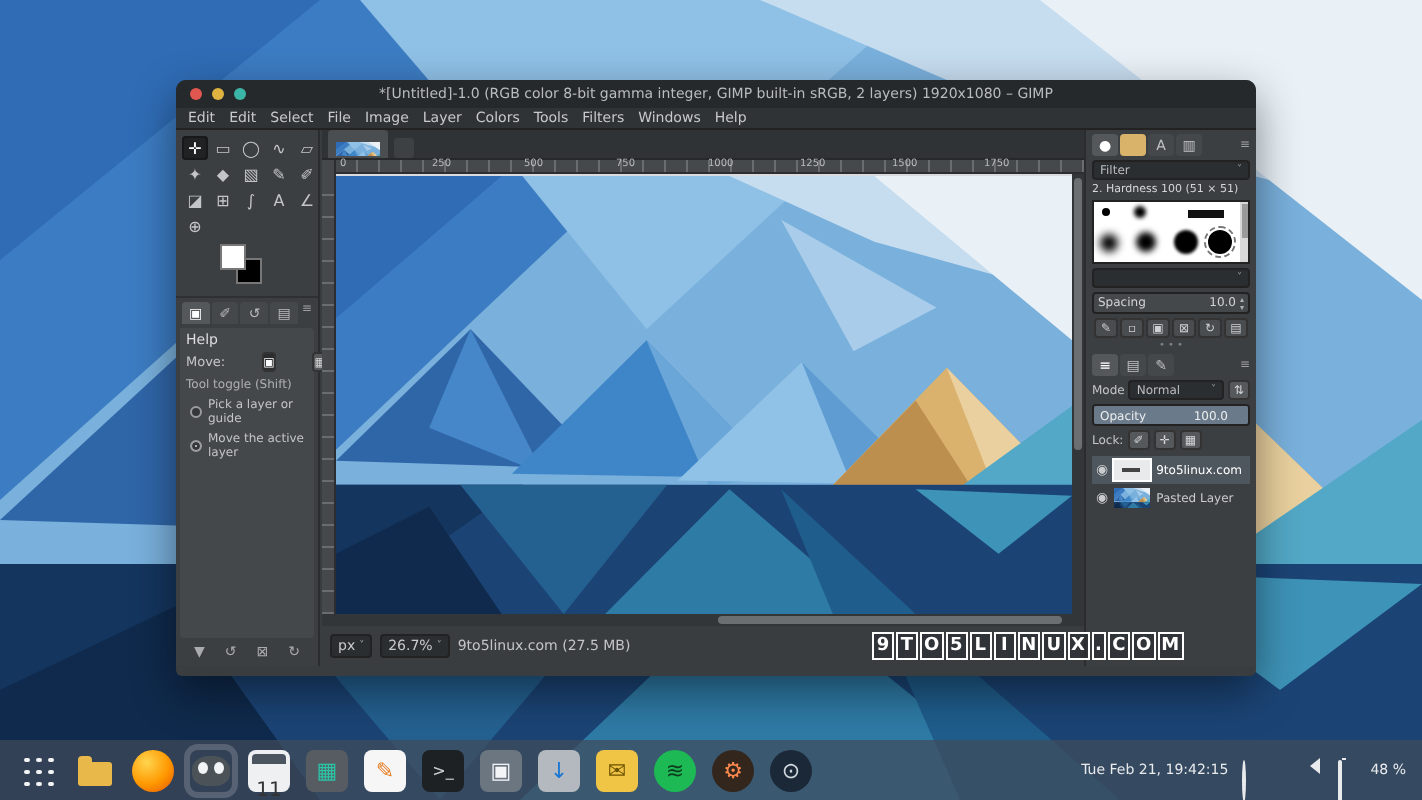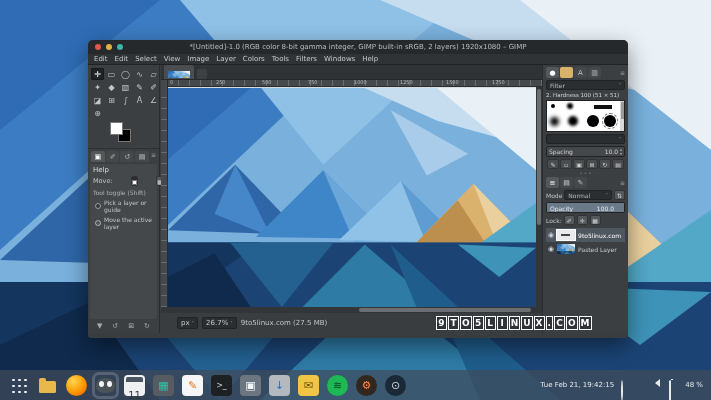--- a/index.html
+++ b/index.html
@@ -70,21 +70,21 @@
   .ruler-label { position:absolute; top:-1px; font-size:5px; color:#b9bbbd; }
   .viewport { flex:1; display:flex; position:relative; }
   .ruler-v { width:7px; background:repeating-linear-gradient(to bottom, #46494c 0 10px, #6a6d70 10px 11px);
     border-right:1px solid #2b2d2f; }
   .canvas-area { flex:1; position:relative; background:#454749; overflow:hidden; }
   .canvas-img { position:absolute; left:0; top:1px; right:0; bottom:0; outline:1px solid #d8dcdf; }
   .vscroll { width:6px; background:#333639; position:relative; }
   .vscroll .thumb { position:absolute; left:1px; right:1px; top:2px; height:62%; background:#6b6f72; border-radius:2px; }
   .hscroll { height:6px; background:#333639; position:relative; }
   .hscroll .thumb { position:absolute; top:1px; bottom:1px; left:52%; width:45%; background:#6b6f72; border-radius:2px; }
-  .statusbar { height:20px; background:#3a3d40; display:flex; align-items:center; gap:4px; padding:0 16px; }
+  .statusbar { height:20px; background:#3a3d40; display:flex; align-items:center; gap:4px; padding:0 4px; }
   .sb-select { background:#2b2e30; border:1px solid #222; border-radius:2px; color:#c9cbcd; font-size:7px;
     display:flex; align-items:center; gap:2px; padding:1px 3px; }
   .sb-select .chev { font-size:5px; color:#9a9c9e; }
   .sb-status { font-size:7px; color:#c3c5c7; white-space:nowrap; overflow:hidden; }
 
   
   .dock-right { position:absolute; right:0; top:25px; bottom:5px; width:86px; background:#3c3f42;
     border-left:1px solid #2a2c2e; padding:2px 3px; display:flex; flex-direction:column; gap:2px; }
   .dr-tabs { display:flex; gap:1px; align-items:center; }
   .dr-tab { width:13px; height:11px; background:#45484b; border-radius:2px; font-size:7px; color:#bfc1c3;
@@ -215,21 +215,21 @@
         <span class="tl-btn tl-min"></span>
         <span class="tl-btn tl-max"></span>
       </div>
       <div class="win-title">*[Untitled]-1.0 (RGB color 8-bit gamma integer, GIMP built-in sRGB, 2 layers) 1920x1080 – GIMP</div>
     </div>
 
     <div class="menubar" id="menubar">
         <span class="menu-item">Edit</span>
         <span class="menu-item">Edit</span>
         <span class="menu-item">Select</span>
-        <span class="menu-item">View</span>
+        <span class="menu-item">File</span>
         <span class="menu-item">Image</span>
         <span class="menu-item">Layer</span>
         <span class="menu-item">Colors</span>
         <span class="menu-item">Tools</span>
         <span class="menu-item">Filters</span>
         <span class="menu-item">Windows</span>
         <span class="menu-item">Help</span>
       </div>
 
     <div class="dock-left">

